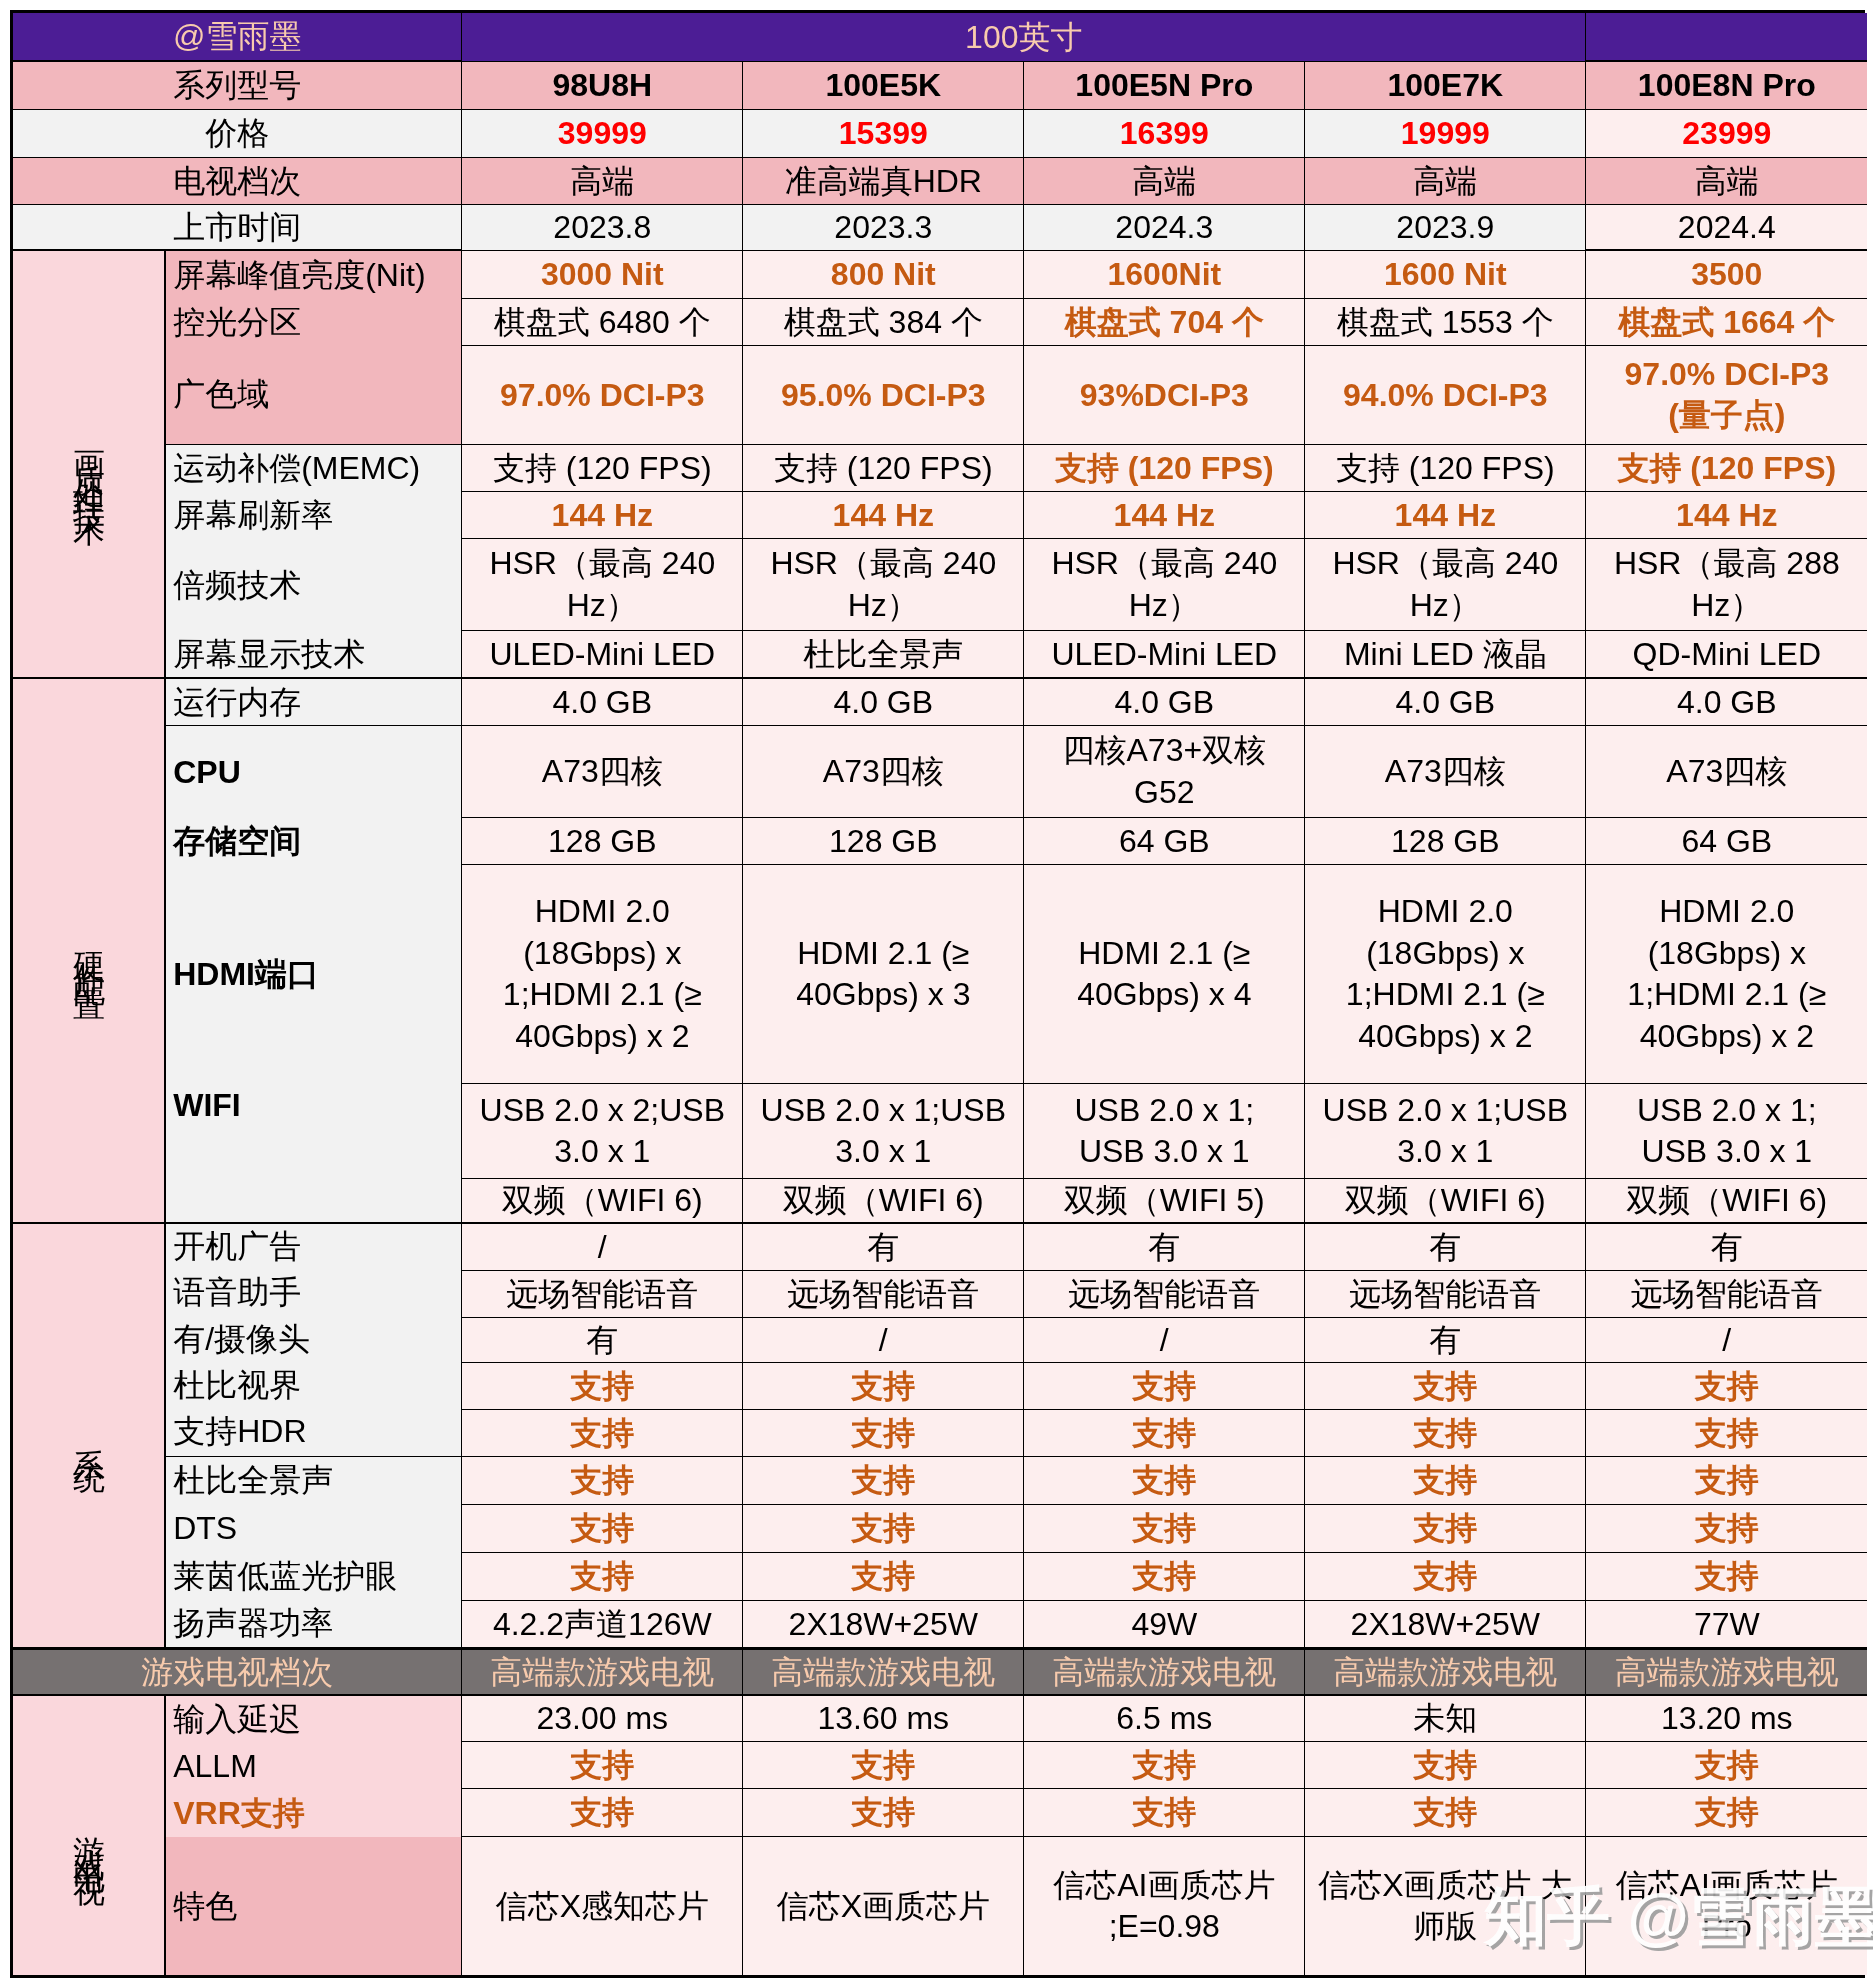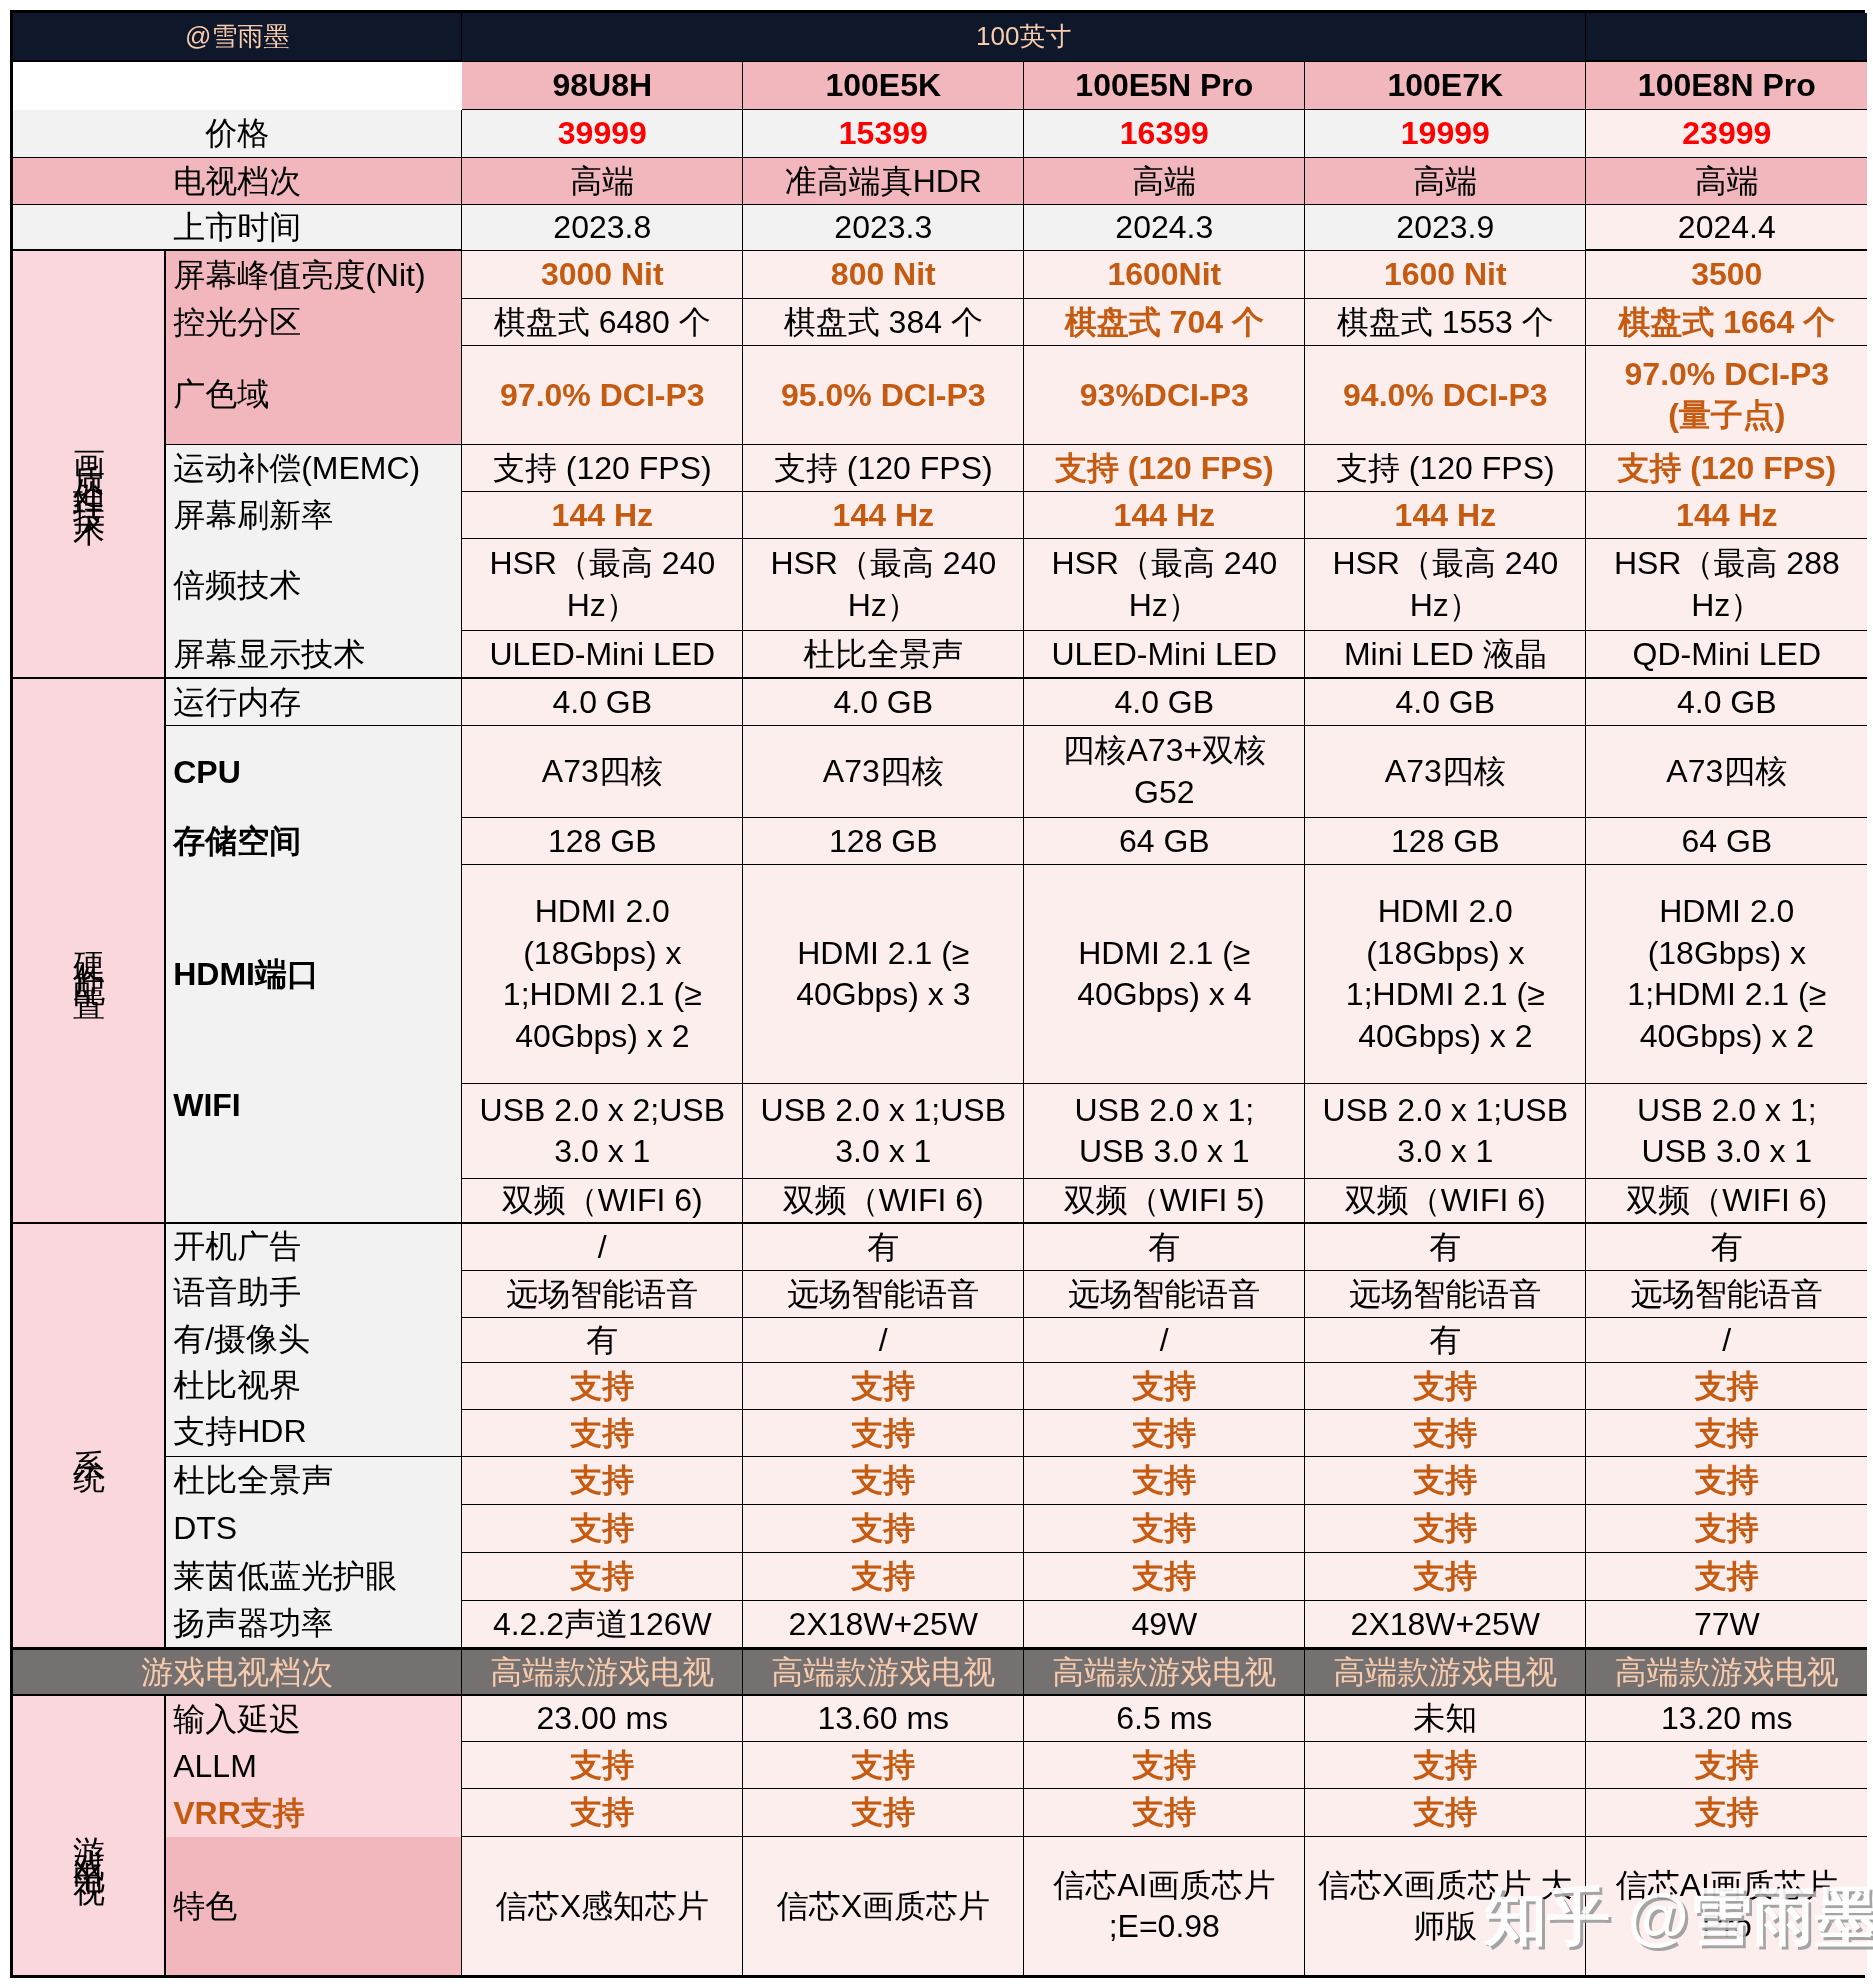--- a/index.html
+++ b/index.html
@@ -10,21 +10,21 @@
     display:grid;
     grid-template-columns: 153px 296px 281px 281px 281px 281px 281px;
     grid-template-rows: 49px 48px 48px 47px 46px 48px 47px 99px 47px 47px 92px 48px 47px 92px 47px 219px 95px 45px 47px 47px 45px 47px 47px 48px 48px 48px 47px 48px 46px 47px 48px 138px;
     border:3.4px solid #000;
     box-sizing:border-box;
     width:1855px;
   }
   .c { display:flex; align-items:center; justify-content:center; text-align:center;
        box-sizing:border-box; border-right:1.1px solid #000; border-bottom:1.1px solid #000;
        font-size:32px; line-height:1.3; color:#000; background:#fdeeee; padding:0 5.7px; overflow:hidden; white-space:pre-line; }
-  .hdr { background:#0f172a; color:#f8cbad; font-size:26px; }
+  .hdr { background:#4c1d95; color:#f8cbad; font-size:32px; }
   .thick-b { border-bottom:2.9px solid #000; }
   .pinklab { background:#f2b7bd; }
   .graylab { background:#f2f2f2; }
   .sect { background:#fad7dc; writing-mode:vertical-rl; text-orientation:upright; letter-spacing:12.6px; font-size:32px; border-right:2.9px solid #000; }
   .lab { justify-content:flex-start; text-align:left; padding-left:6.9px; }
   .labstack { display:flex; flex-direction:column; justify-content:flex-start; align-items:stretch; padding:0; }
   .labstack > div { display:flex; align-items:center; padding-left:6.9px; font-size:32px; }
   .bold { font-weight:bold; }
   .red { color:#ff0000; font-weight:bold; }
   .orange { color:#c55a11; font-weight:bold; }
@@ -37,20 +37,21 @@
 </style>
 </head>
 <body>
 
 <div id="tbl">
 
   <div class="c hdr thick-b" style="grid-column:1 / 3; grid-row:1;">@雪雨墨</div>
   <div class="c hdr" style="grid-column:3 / 7; grid-row:1;">100英寸</div>
   <div class="c hdr last thick-b" style="grid-column:7; grid-row:1;"></div>
 
+  <div class="c pinkbg" style="grid-column:1 / 3; grid-row:2;">系列型号</div>
   <div class="c pinkbg bold" style="grid-column:3; grid-row:2;">98U8H</div>
   <div class="c pinkbg bold" style="grid-column:4; grid-row:2;">100E5K</div>
   <div class="c pinkbg bold" style="grid-column:5; grid-row:2;">100E5N Pro</div>
   <div class="c pinkbg bold" style="grid-column:6; grid-row:2;">100E7K</div>
   <div class="c pinkbg bold last" style="grid-column:7; grid-row:2;">100E8N Pro</div>
 
   <div class="c graybg" style="grid-column:1 / 3; grid-row:3;">价格</div>
   <div class="c graybg red" style="grid-column:3; grid-row:3;">39999</div>
   <div class="c graybg red" style="grid-column:4; grid-row:3;">15399</div>
   <div class="c graybg red" style="grid-column:5; grid-row:3;">16399</div>

